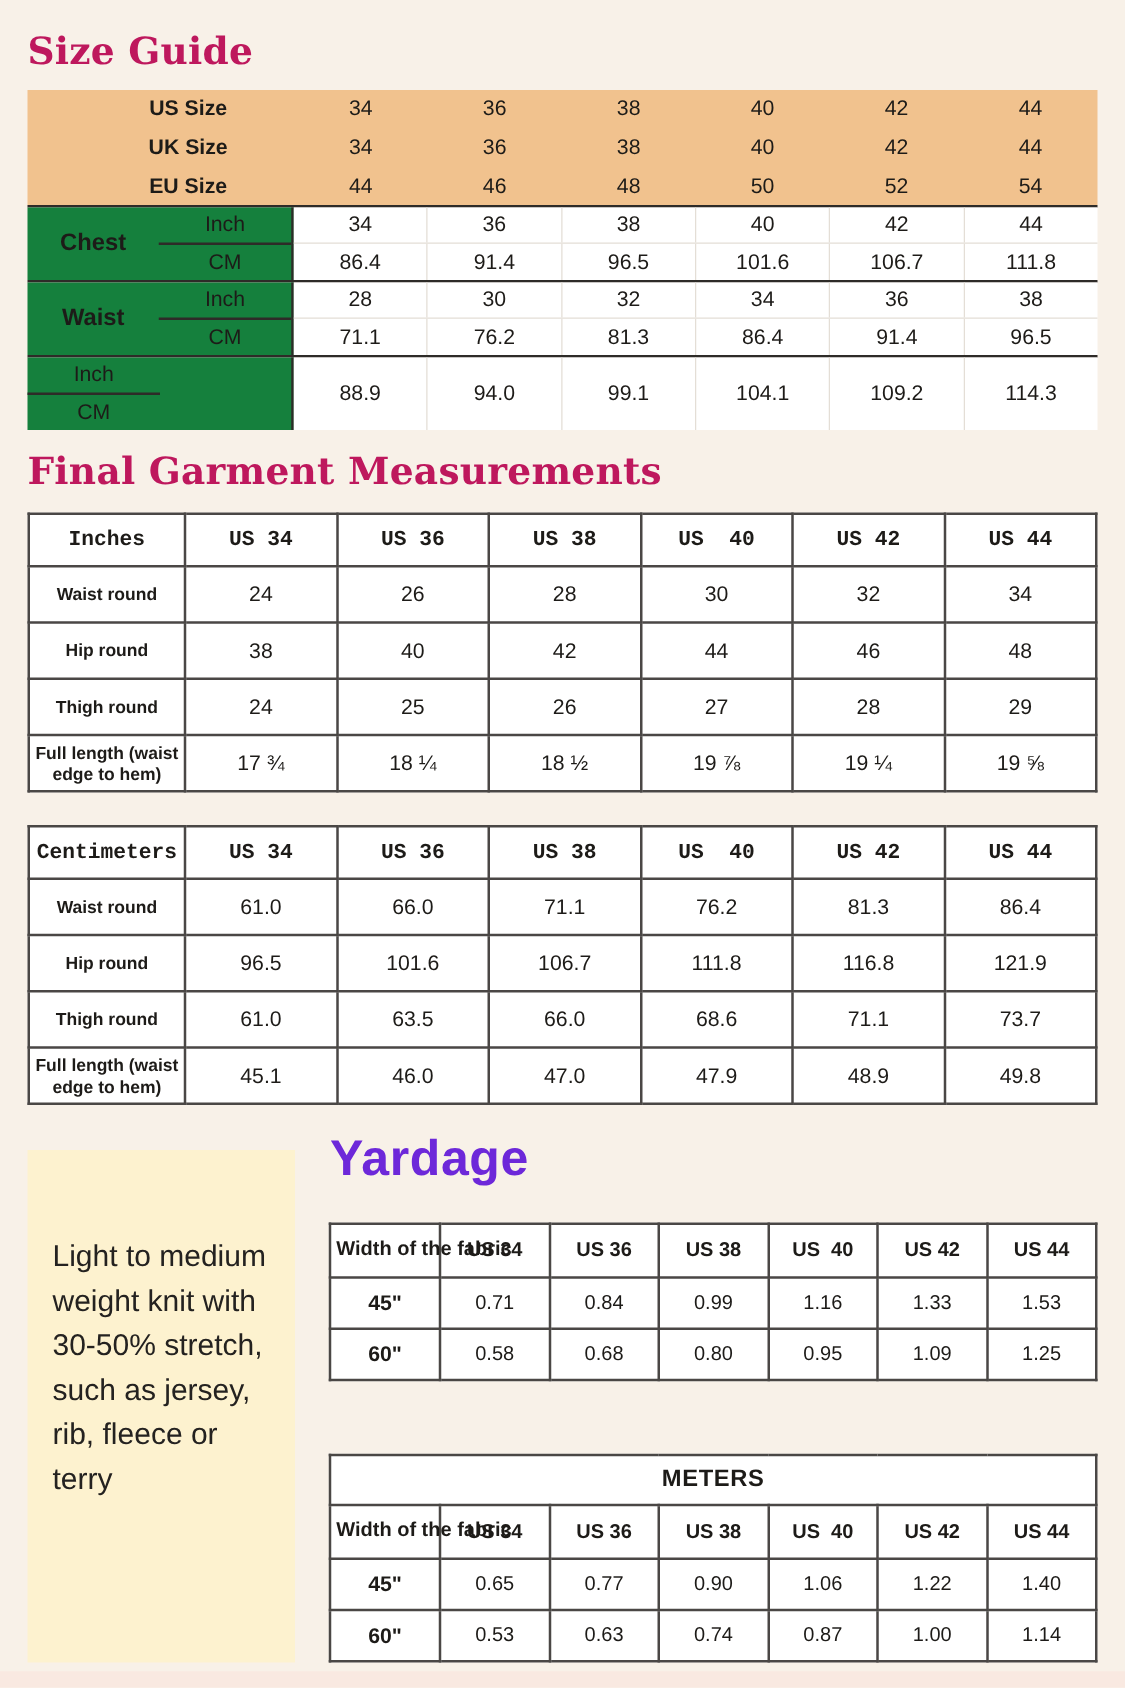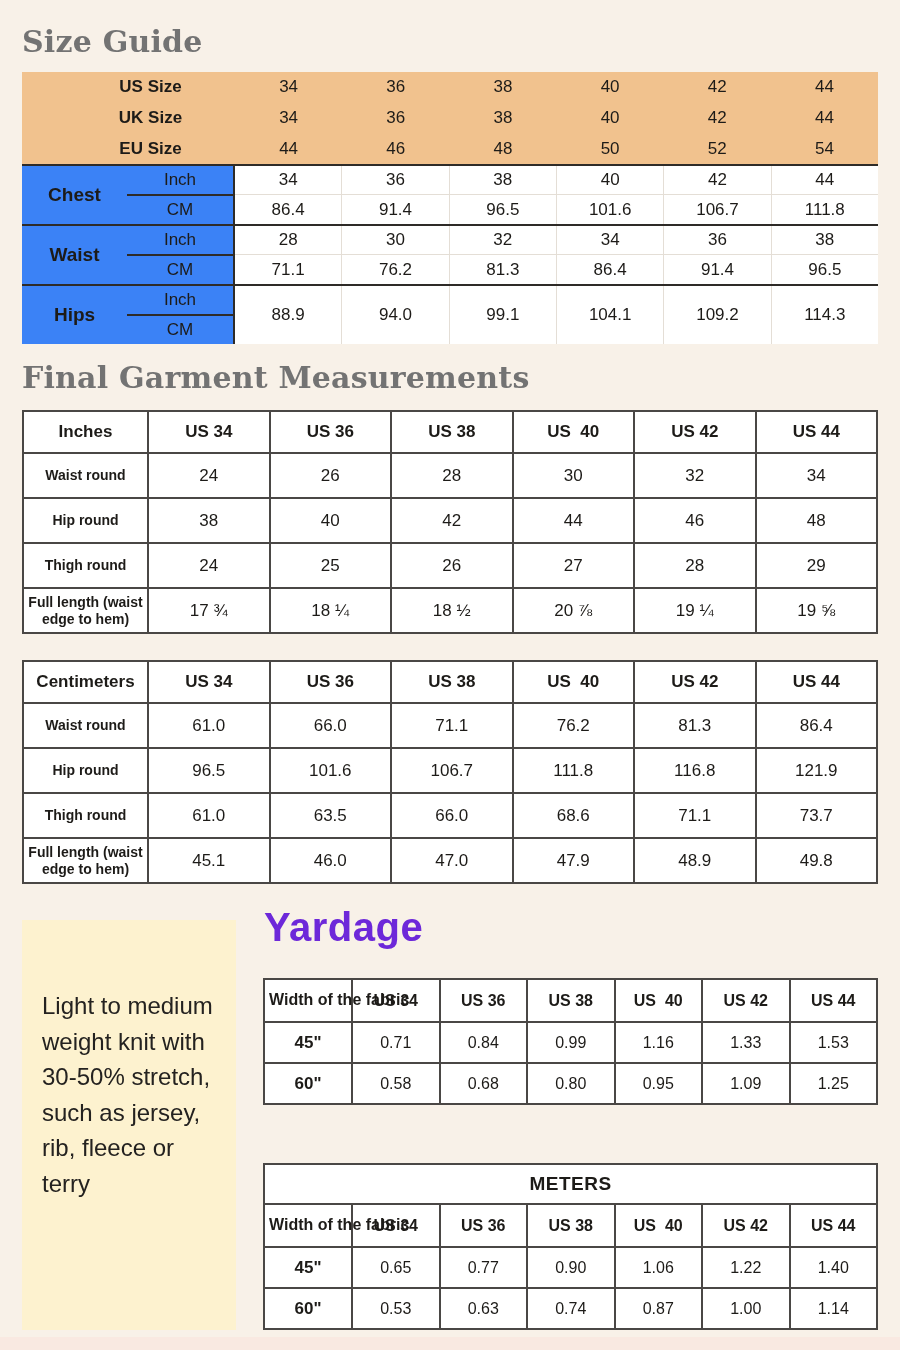--- a/index.html
+++ b/index.html
@@ -6,50 +6,50 @@
   body {
     width:900px; height:1350px; position:relative; overflow:hidden;
     background:#f8f1e8; color:#1d1b18;
     font-family:"Liberation Sans", sans-serif;
   }
   .abs { position:absolute; }
 
   
   .serif-head {
     font-family:"DejaVu Serif","Liberation Serif",serif;
-    font-weight:700; font-size:30px; color:#737373; letter-spacing:.2px;
+    font-weight:700; font-size:30px; color:#be185d; letter-spacing:.2px;
   }
 
   
   .sg-table { left:22px; top:72px; width:856px; }
   .sg-head { background:#f1c28e; }
   .sg-row { display:flex; height:30.67px; align-items:center; }
   .sg-label { width:213px; text-align:center; font-weight:700; font-size:17px;padding-left:44px; }
   .sg-val { flex:1; text-align:center; font-size:17px; }
 
   .m-row { display:flex; height:60px; border-top:2px solid #2e2b28; }
-  .m-label-area { width:213px; background:#3b82f6; border-right:2px solid #2e2b28; display:flex; }
+  .m-label-area { width:213px; background:#15803d; border-right:2px solid #2e2b28; display:flex; }
   .m-name { flex:1; display:flex; align-items:center; justify-content:center; font-weight:700; font-size:19px; }
   .m-units { width:106px; display:flex; flex-direction:column; }
   .m-unit { flex:1; display:flex; align-items:center; justify-content:center; font-size:17px; }
   .m-unit.u1 { border-bottom:2px solid #2e2b28; }
   .m-data { flex:1; background:#ffffff; display:flex; flex-direction:column; }
   .m-data-row { display:flex; flex:1; }
   .m-data-row.r1 { border-bottom:1px solid #e4ded6; }
   .m-cell { flex:1; display:flex; align-items:center; justify-content:center; font-size:17px; }
   .m-cell + .m-cell { border-left:1px solid #e4ded6; }
 
   
   table.meas {
     position:absolute; left:22px; width:856px;
     border-collapse:collapse; table-layout:fixed; background:#fff;
   }
   .meas th, .meas td { border:2px solid #4a4745; text-align:center; vertical-align:middle; }
   .meas thead tr { height:42px; }
-  .meas thead th { font-weight:700; font-size:17px; white-space:pre; }
+  .meas thead th { font-weight:700; font-size:17px; white-space:pre;font-family:Liberation Mono, monospace; }
   .meas tbody tr { height:45px; }
   .meas tbody th { font-weight:700; font-size:14px; padding:0 3px; line-height:1.2; }
   .meas td { font-size:17px; font-weight:400; }
 
   
   .fabrics {
     left:22px; top:920px; width:214px; height:410px;
     background:#fdf2cf; padding:22px 14px 0 20px;
   }
   .fabrics h3 { font-size:26px; font-weight:700; line-height:1.35; color:#242220; }
@@ -165,21 +165,20 @@
             <div class="m-cell">81.3</div>
             <div class="m-cell">86.4</div>
             <div class="m-cell">91.4</div>
             <div class="m-cell">96.5</div>
           </div>
         </div>
       </div>
 
       <div class="m-row">
         <div class="m-label-area">
-          <div class="m-name">Hips</div>
           <div class="m-units">
             <div class="m-unit u1">Inch</div>
             <div class="m-unit">CM</div>
           </div>
         </div>
         <div class="m-data">
           <div class="m-data-row">
             <div class="m-cell">88.9</div>
             <div class="m-cell">94.0</div>
             <div class="m-cell">99.1</div>
@@ -246,21 +245,21 @@
         <td>27</td>
         <td>28</td>
         <td>29</td>
       </tr>
 
       <tr>
         <th>Full length (waist edge to hem)</th>
         <td>17 ¾</td>
         <td>18 ¼</td>
         <td>18 ½</td>
-        <td>20 ⅞</td>
+        <td>19 ⅞</td>
         <td>19 ¼</td>
         <td>19 ⅝</td>
       </tr>
     </tbody>
 </table>
 
 <table class="meas" style="top:660px;">
   <colgroup>
       <col style="width:125px">
       <col>

